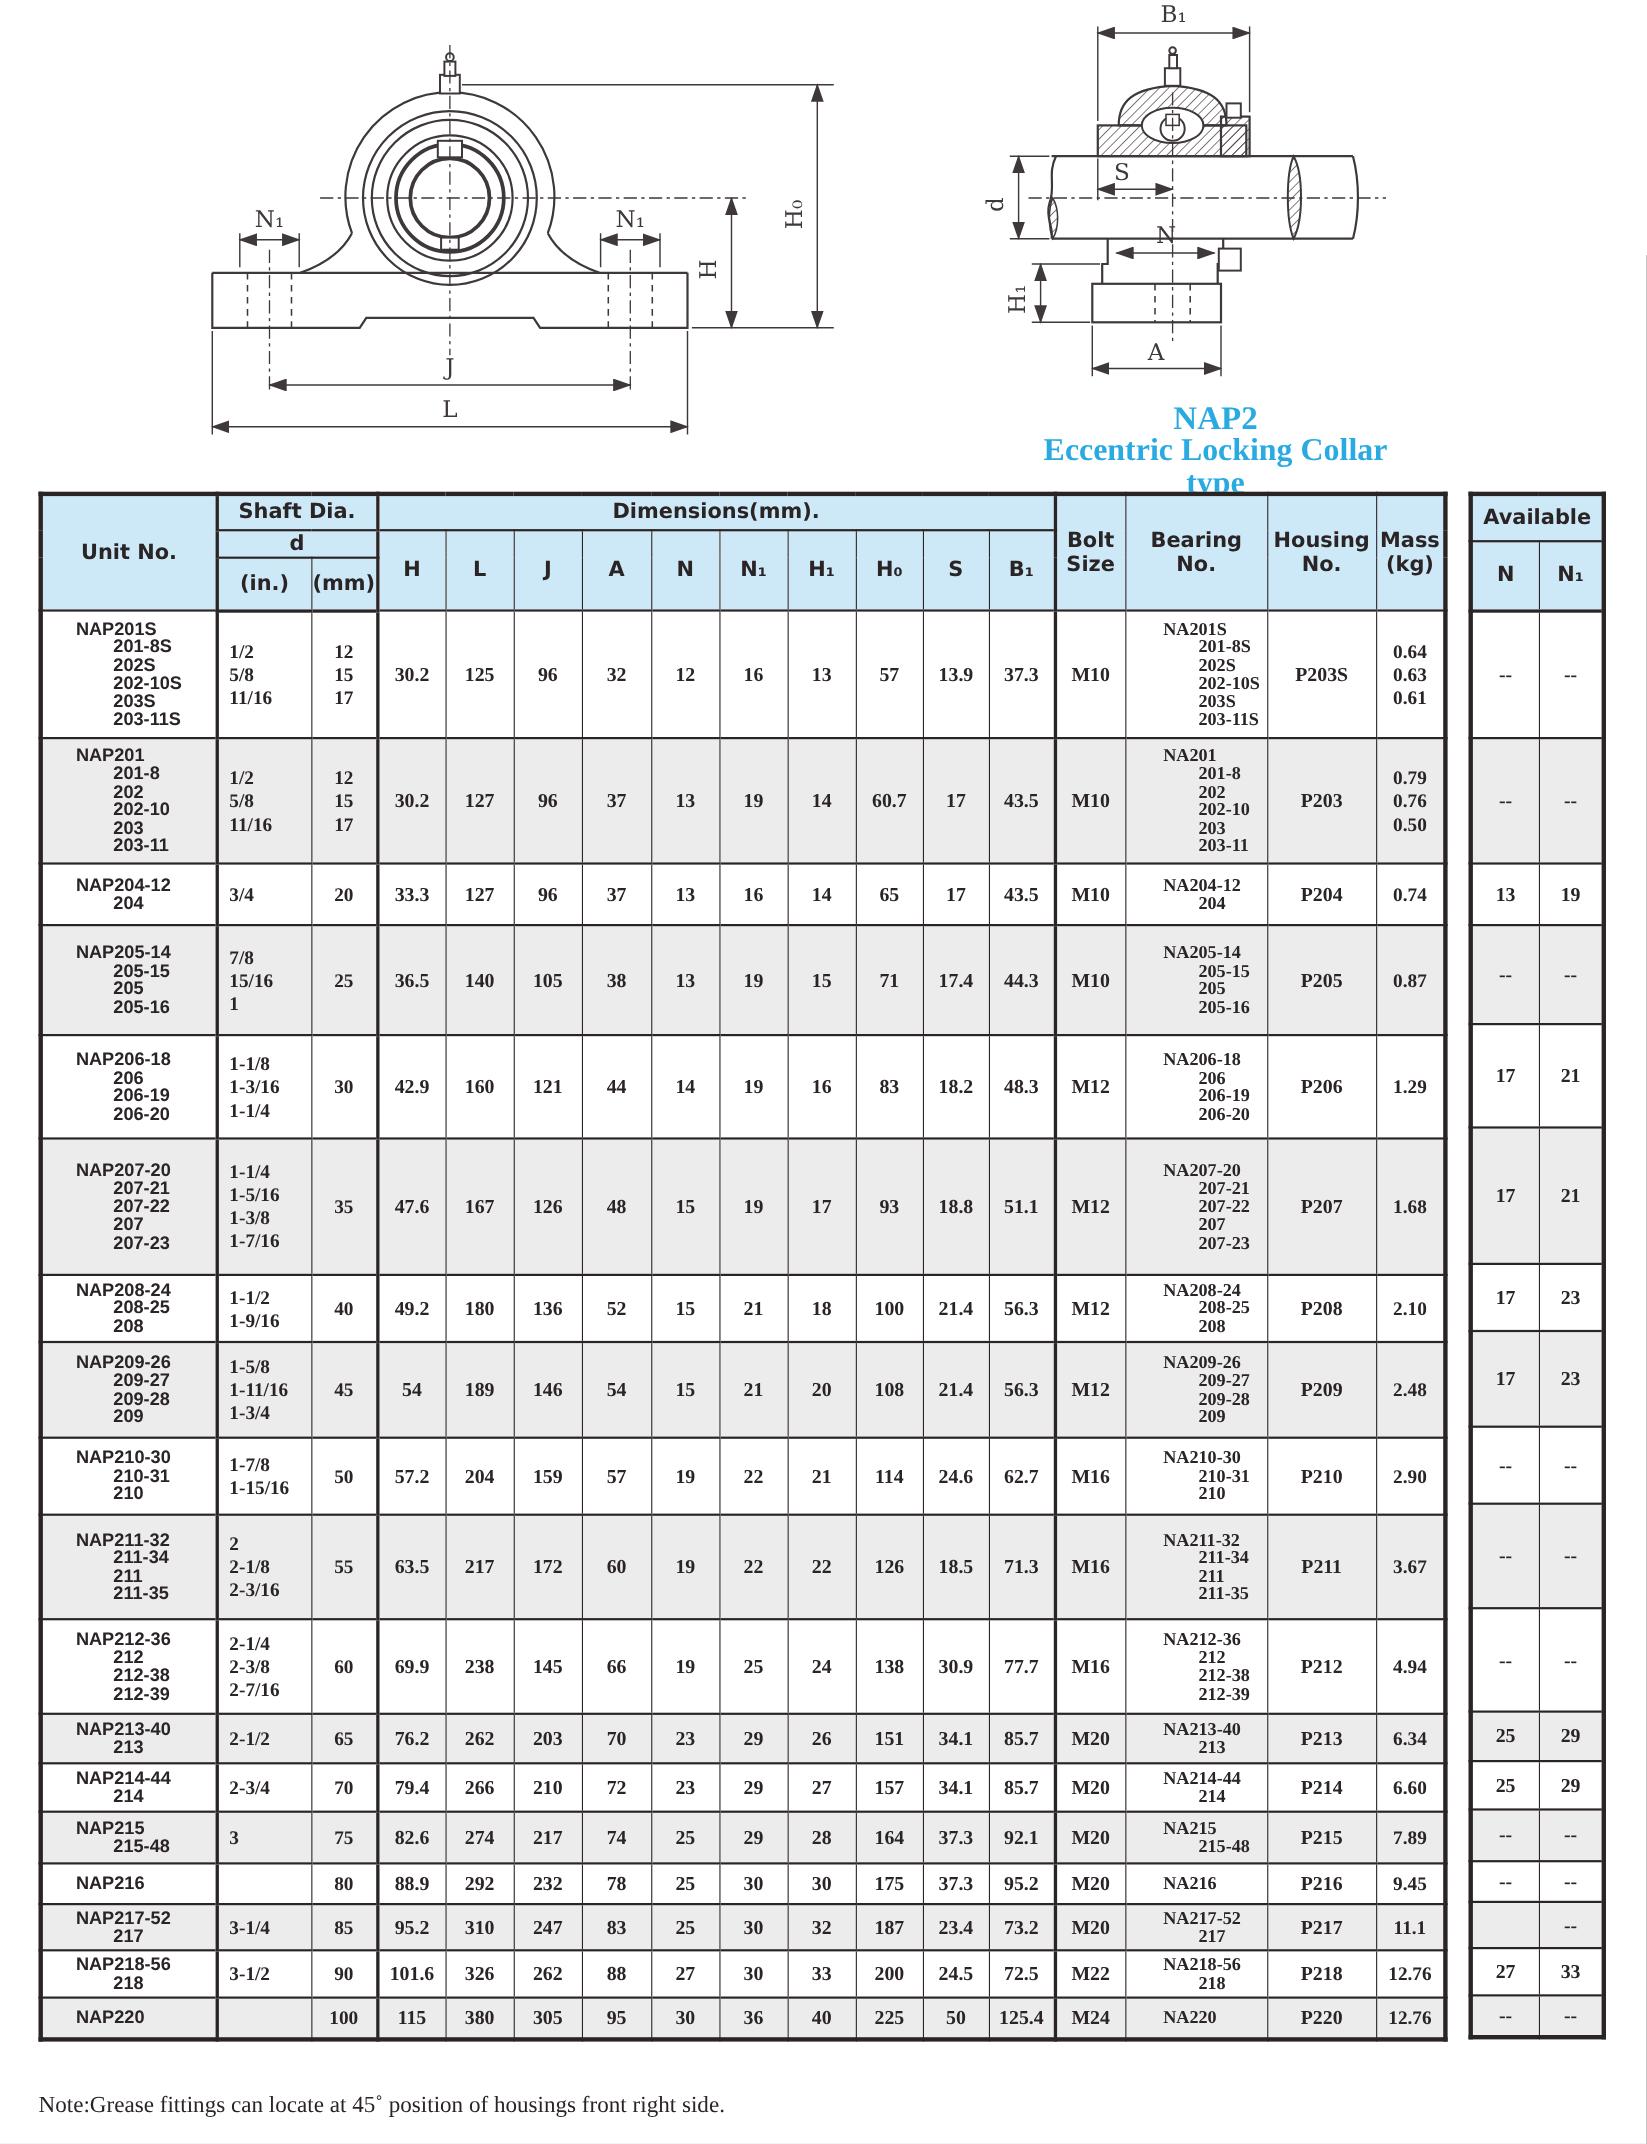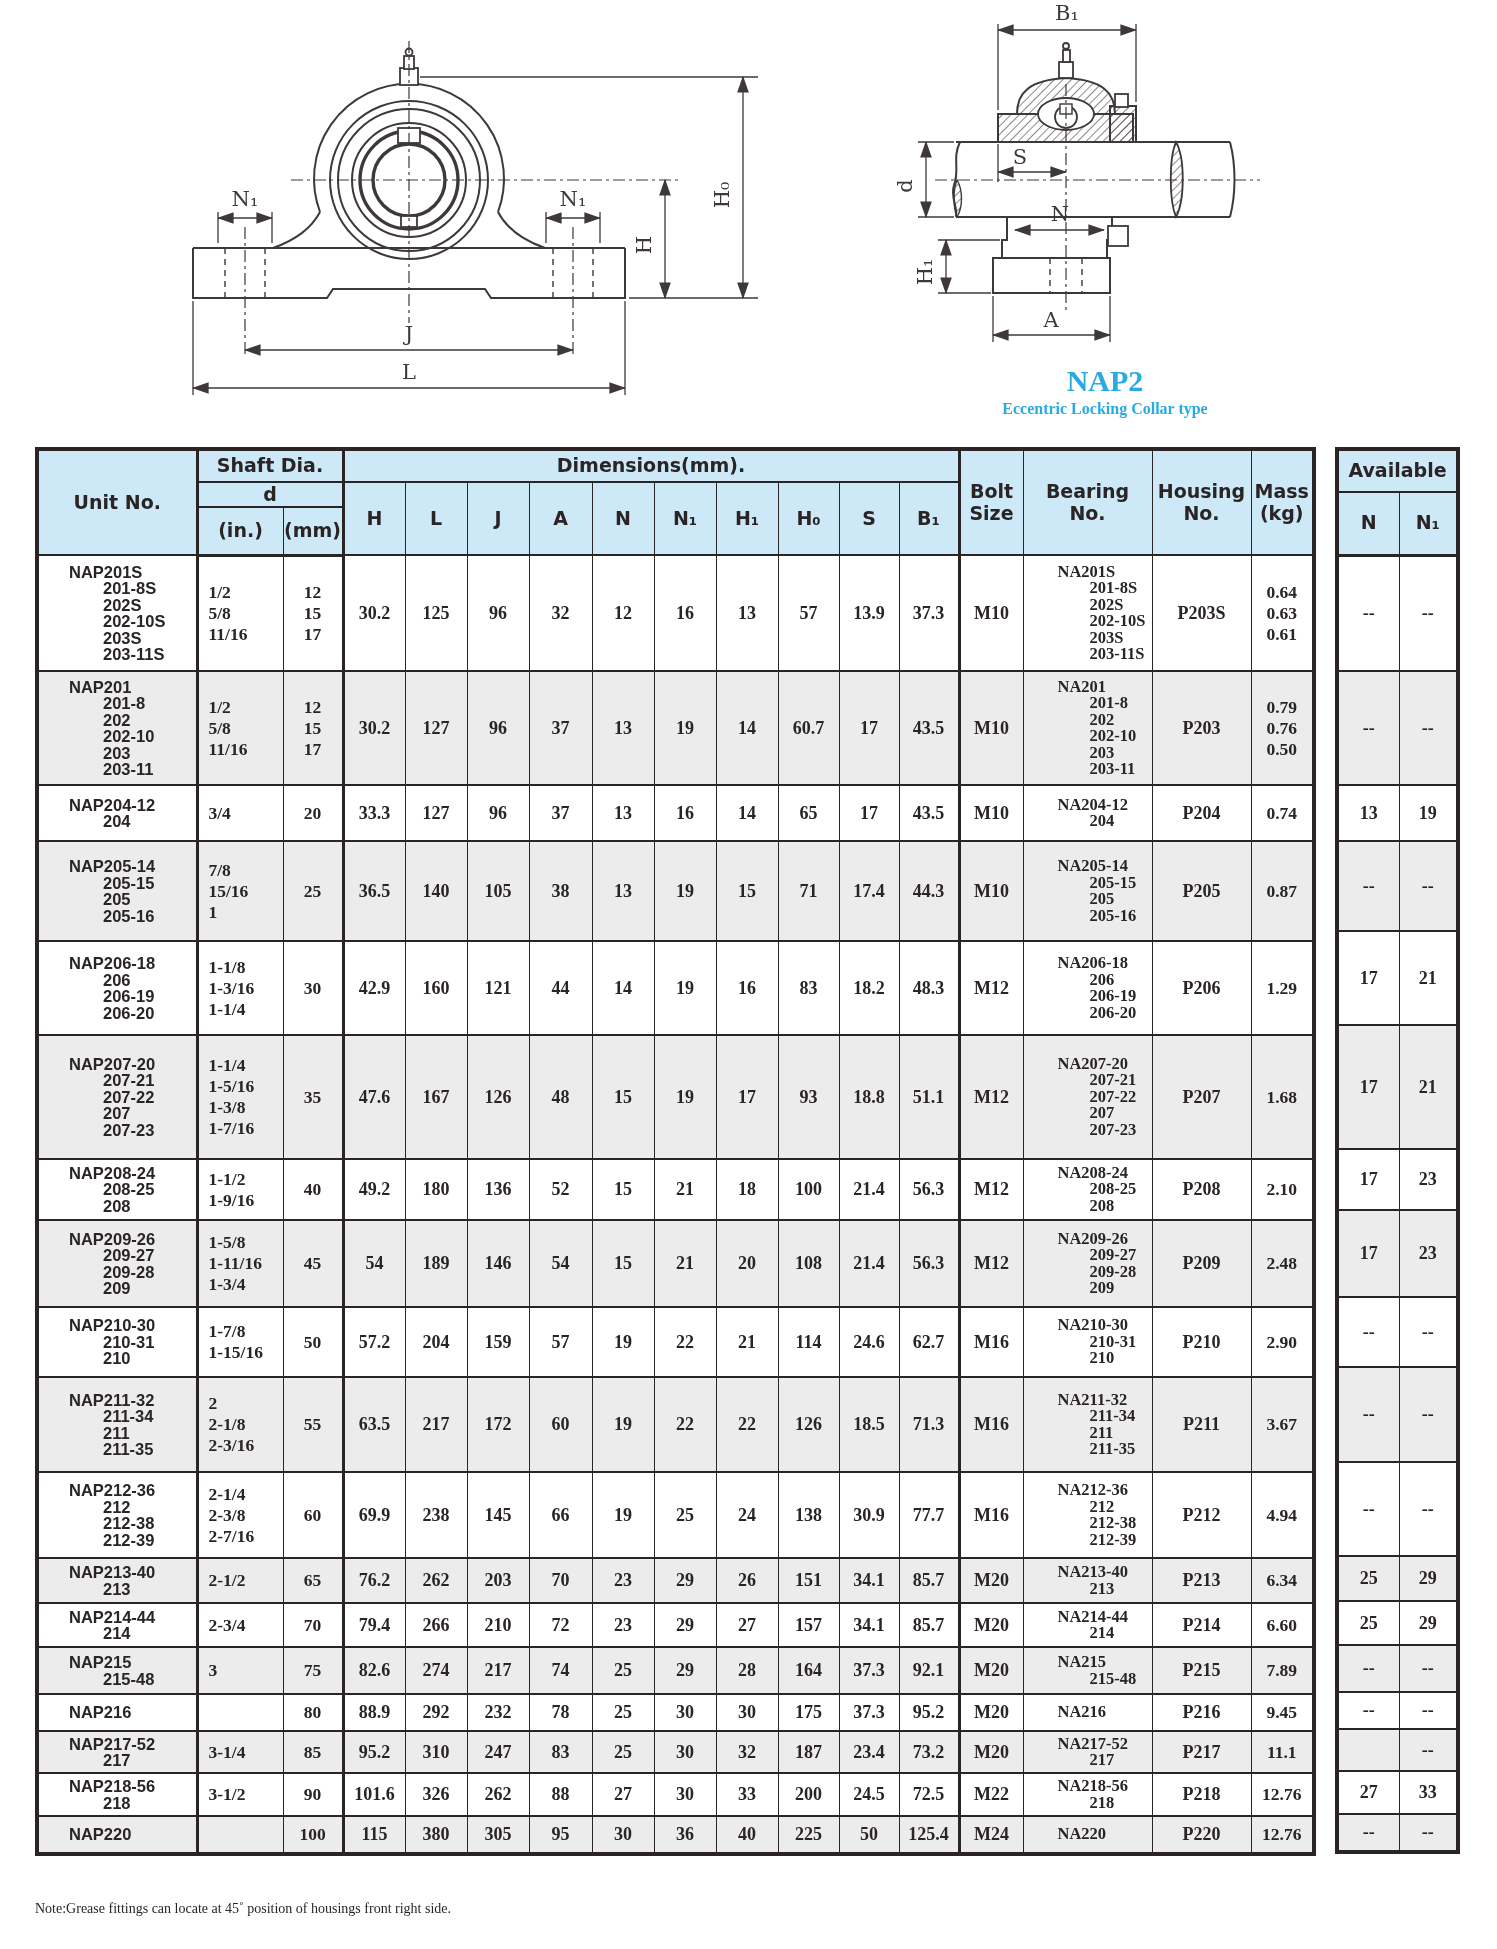--- a/index.html
+++ b/index.html
@@ -10,21 +10,21 @@
   .page{position:relative;width:1497px;height:1949px;background:#ffffff;margin:0 auto;overflow:hidden;
         font-family:"Liberation Sans",sans-serif;color:var(--ink);}
   svg text{font-family:"DejaVu Serif",serif;font-size:21px;fill:var(--line);}
   .drawing{position:absolute;}
   #front-svg{left:95px;top:5px;}
   #side-svg{left:760px;top:0px;}
 
   .title-block{position:absolute;left:930px;top:368px;width:350px;text-align:center;
     color:var(--accent);font-family:"Liberation Serif",serif;font-weight:bold;}
   .title-block .t1{font-size:30px;line-height:26px;}
-  .title-block .t2{font-size:16px;line-height:30px;}
+  .title-block .t2{font-size:29px;line-height:30px;}
 
   table{border-collapse:collapse;table-layout:fixed;background:#fff;}
   #main-table{position:absolute;left:35px;top:447px;border:4px solid var(--ink);}
   #avail-table{position:absolute;left:1335px;top:447px;border:4px solid var(--ink);}
   th,td{border:1.5px solid var(--ink);border-top-width:2.5px;border-bottom-width:2.5px;
         padding:0;overflow:hidden;}
   th{background:var(--hdr);font-family:"DejaVu Sans",sans-serif;font-weight:bold;font-size:19px;
      white-space:pre-line;line-height:1.15;text-align:center;}
   thead tr.hrow-last th{border-bottom:3.5px solid var(--ink);}
   .gl{border-left:3px solid var(--ink) !important;}
@@ -36,21 +36,21 @@
       font-family:"Liberation Sans",sans-serif;font-weight:bold;font-size:16.5px;line-height:1;}
   .ln.sub{padding-left:64px;}
   .c-bearing .ln{font-family:"Liberation Serif",serif;padding-left:34px;}
   .c-bearing .ln.sub{padding-left:66px;}
   .stack{display:flex;flex-direction:column;justify-content:center;height:100%;padding:2px 0;}
   .sv{flex:1;display:flex;align-items:center;justify-content:center;
       font-family:"Liberation Serif",serif;font-weight:bold;font-size:17.5px;}
   .c-in .sv{justify-content:flex-start;padding-left:10px;}
 
   .note{position:absolute;left:35px;top:1901px;font-family:"Liberation Serif",serif;
-        font-size:14px;color:var(--ink);}
+        font-size:21px;color:var(--ink);}
 </style>
 </head>
 <body>
 
 <div class="page">
 
   <svg id="front-svg" class="drawing" width="680" height="400" viewBox="0 0 680 400">
     <defs>
       <marker id="ar" orient="auto-start-reverse" markerWidth="13" markerHeight="9" refX="12" refY="4.5">
         <path d="M0,0 L13,4.5 L0,9 Z" fill="#3e3839"></path>

